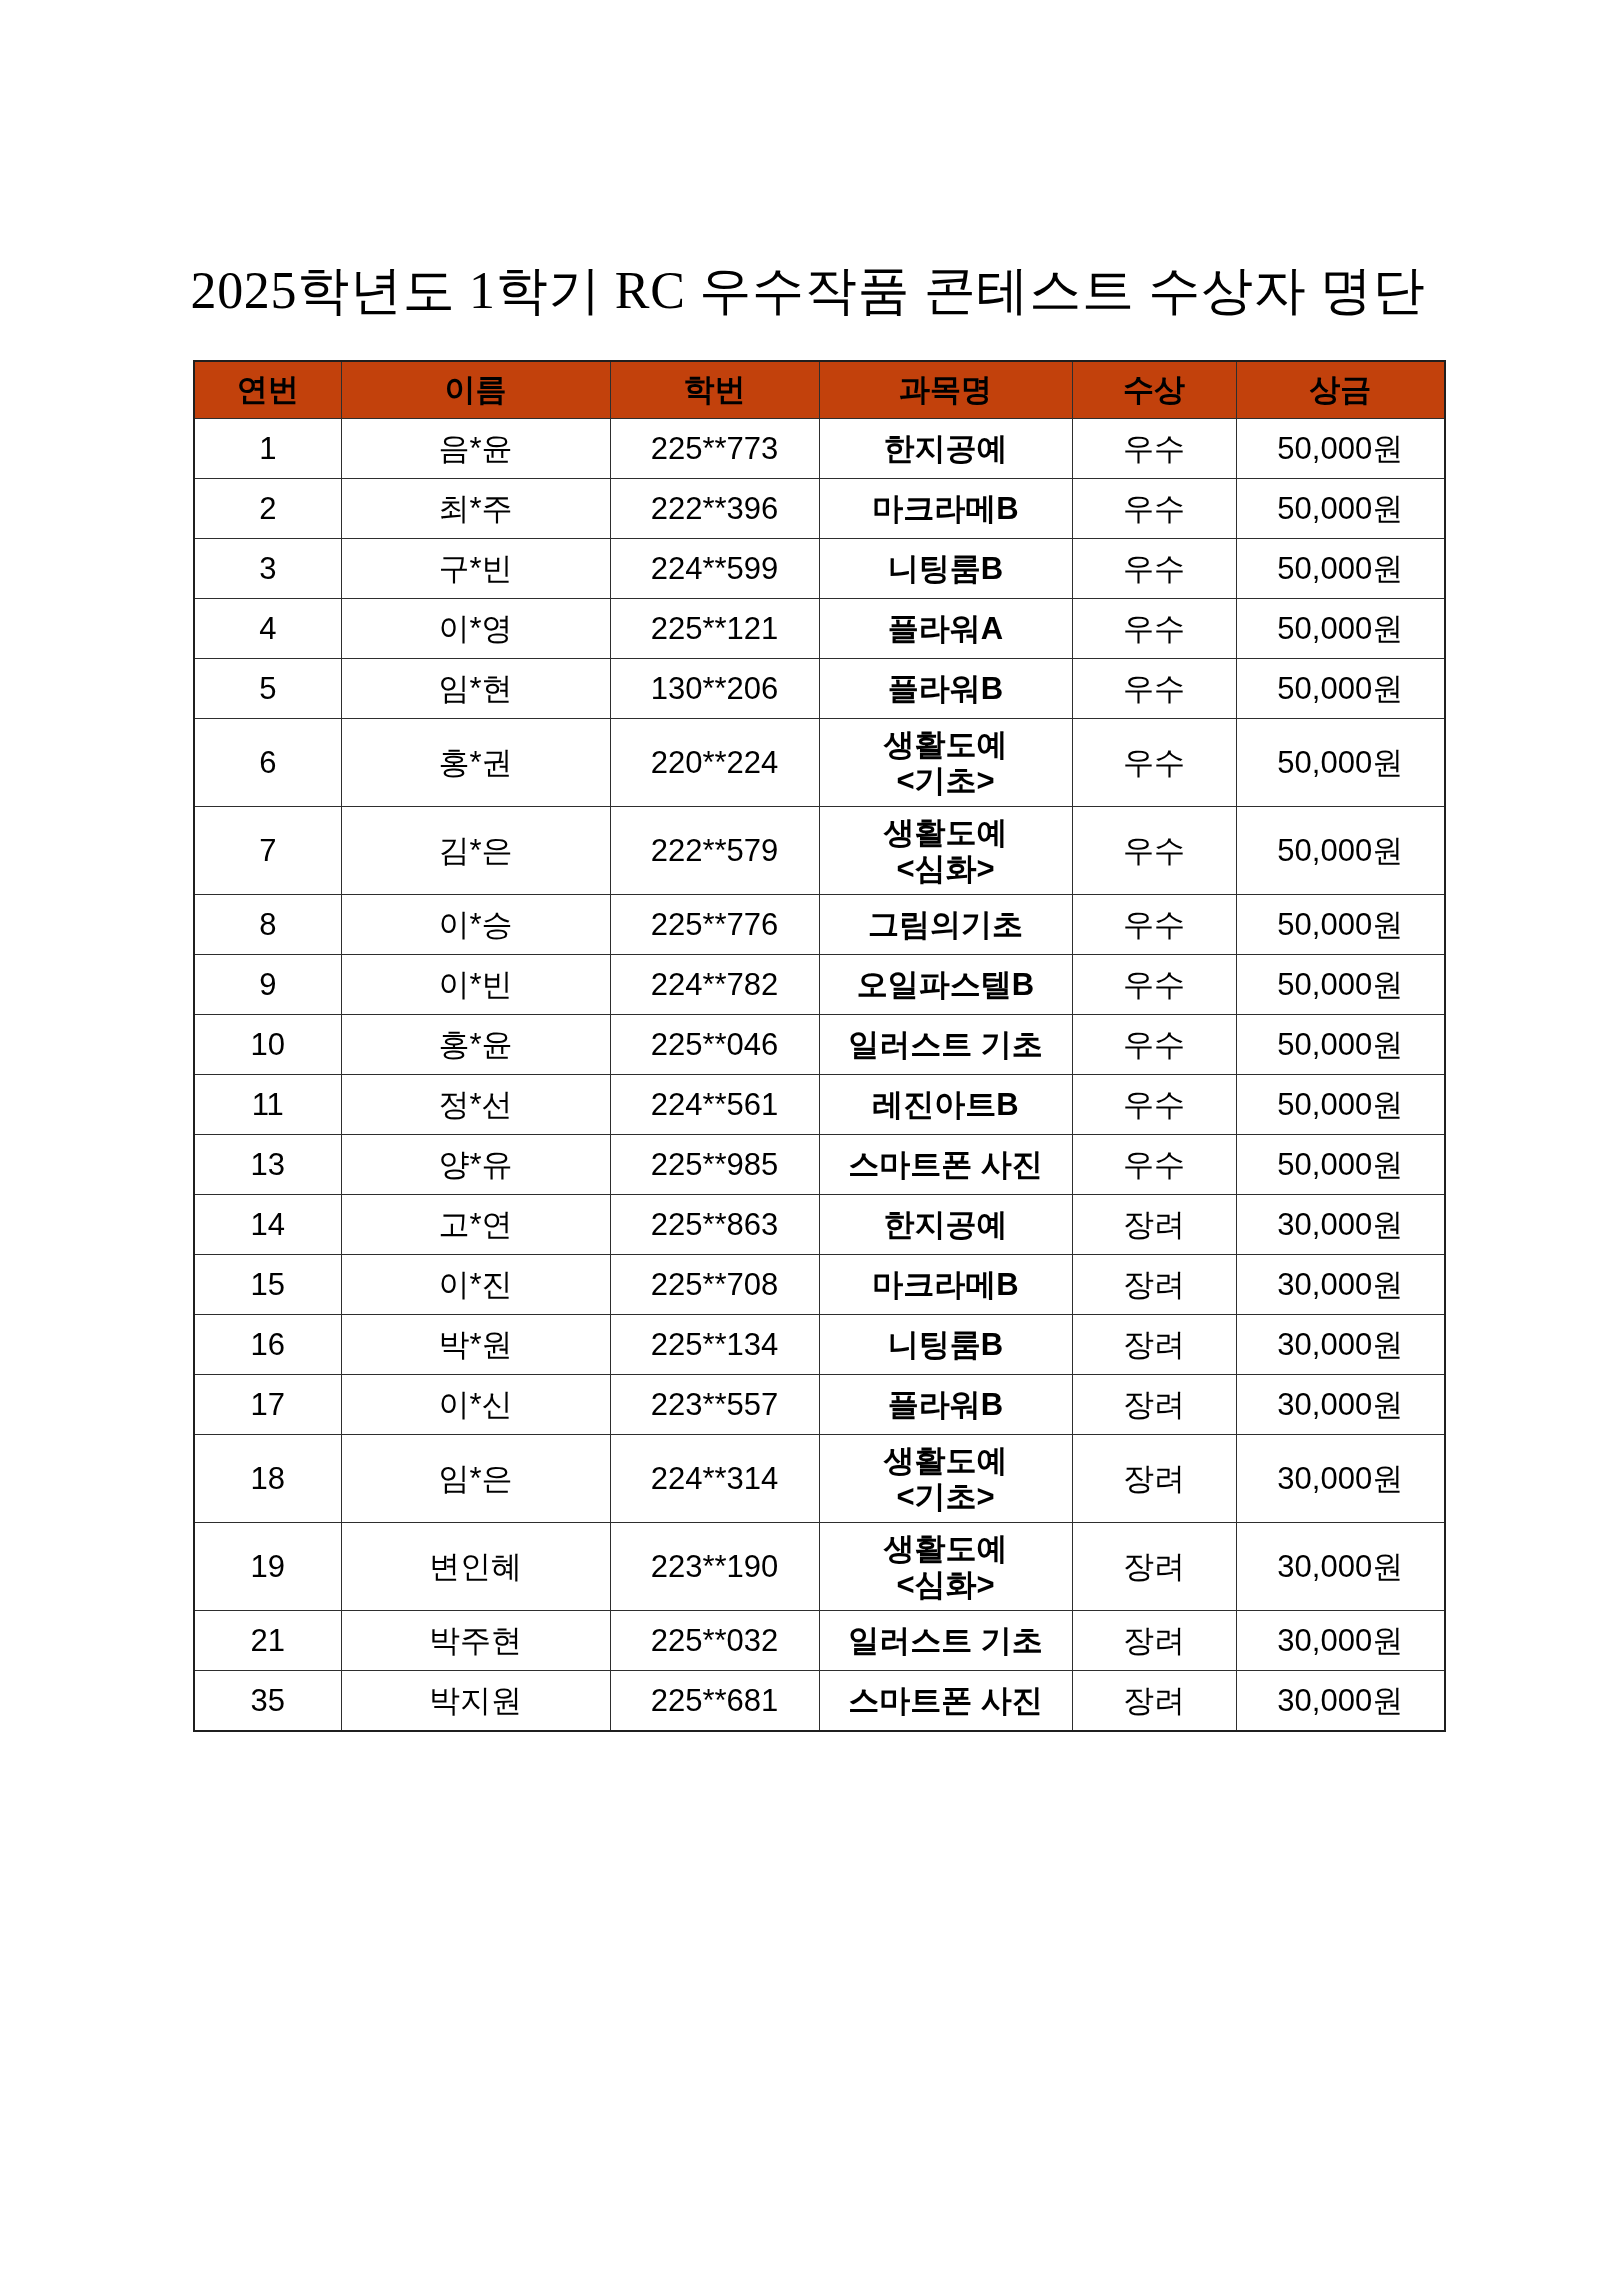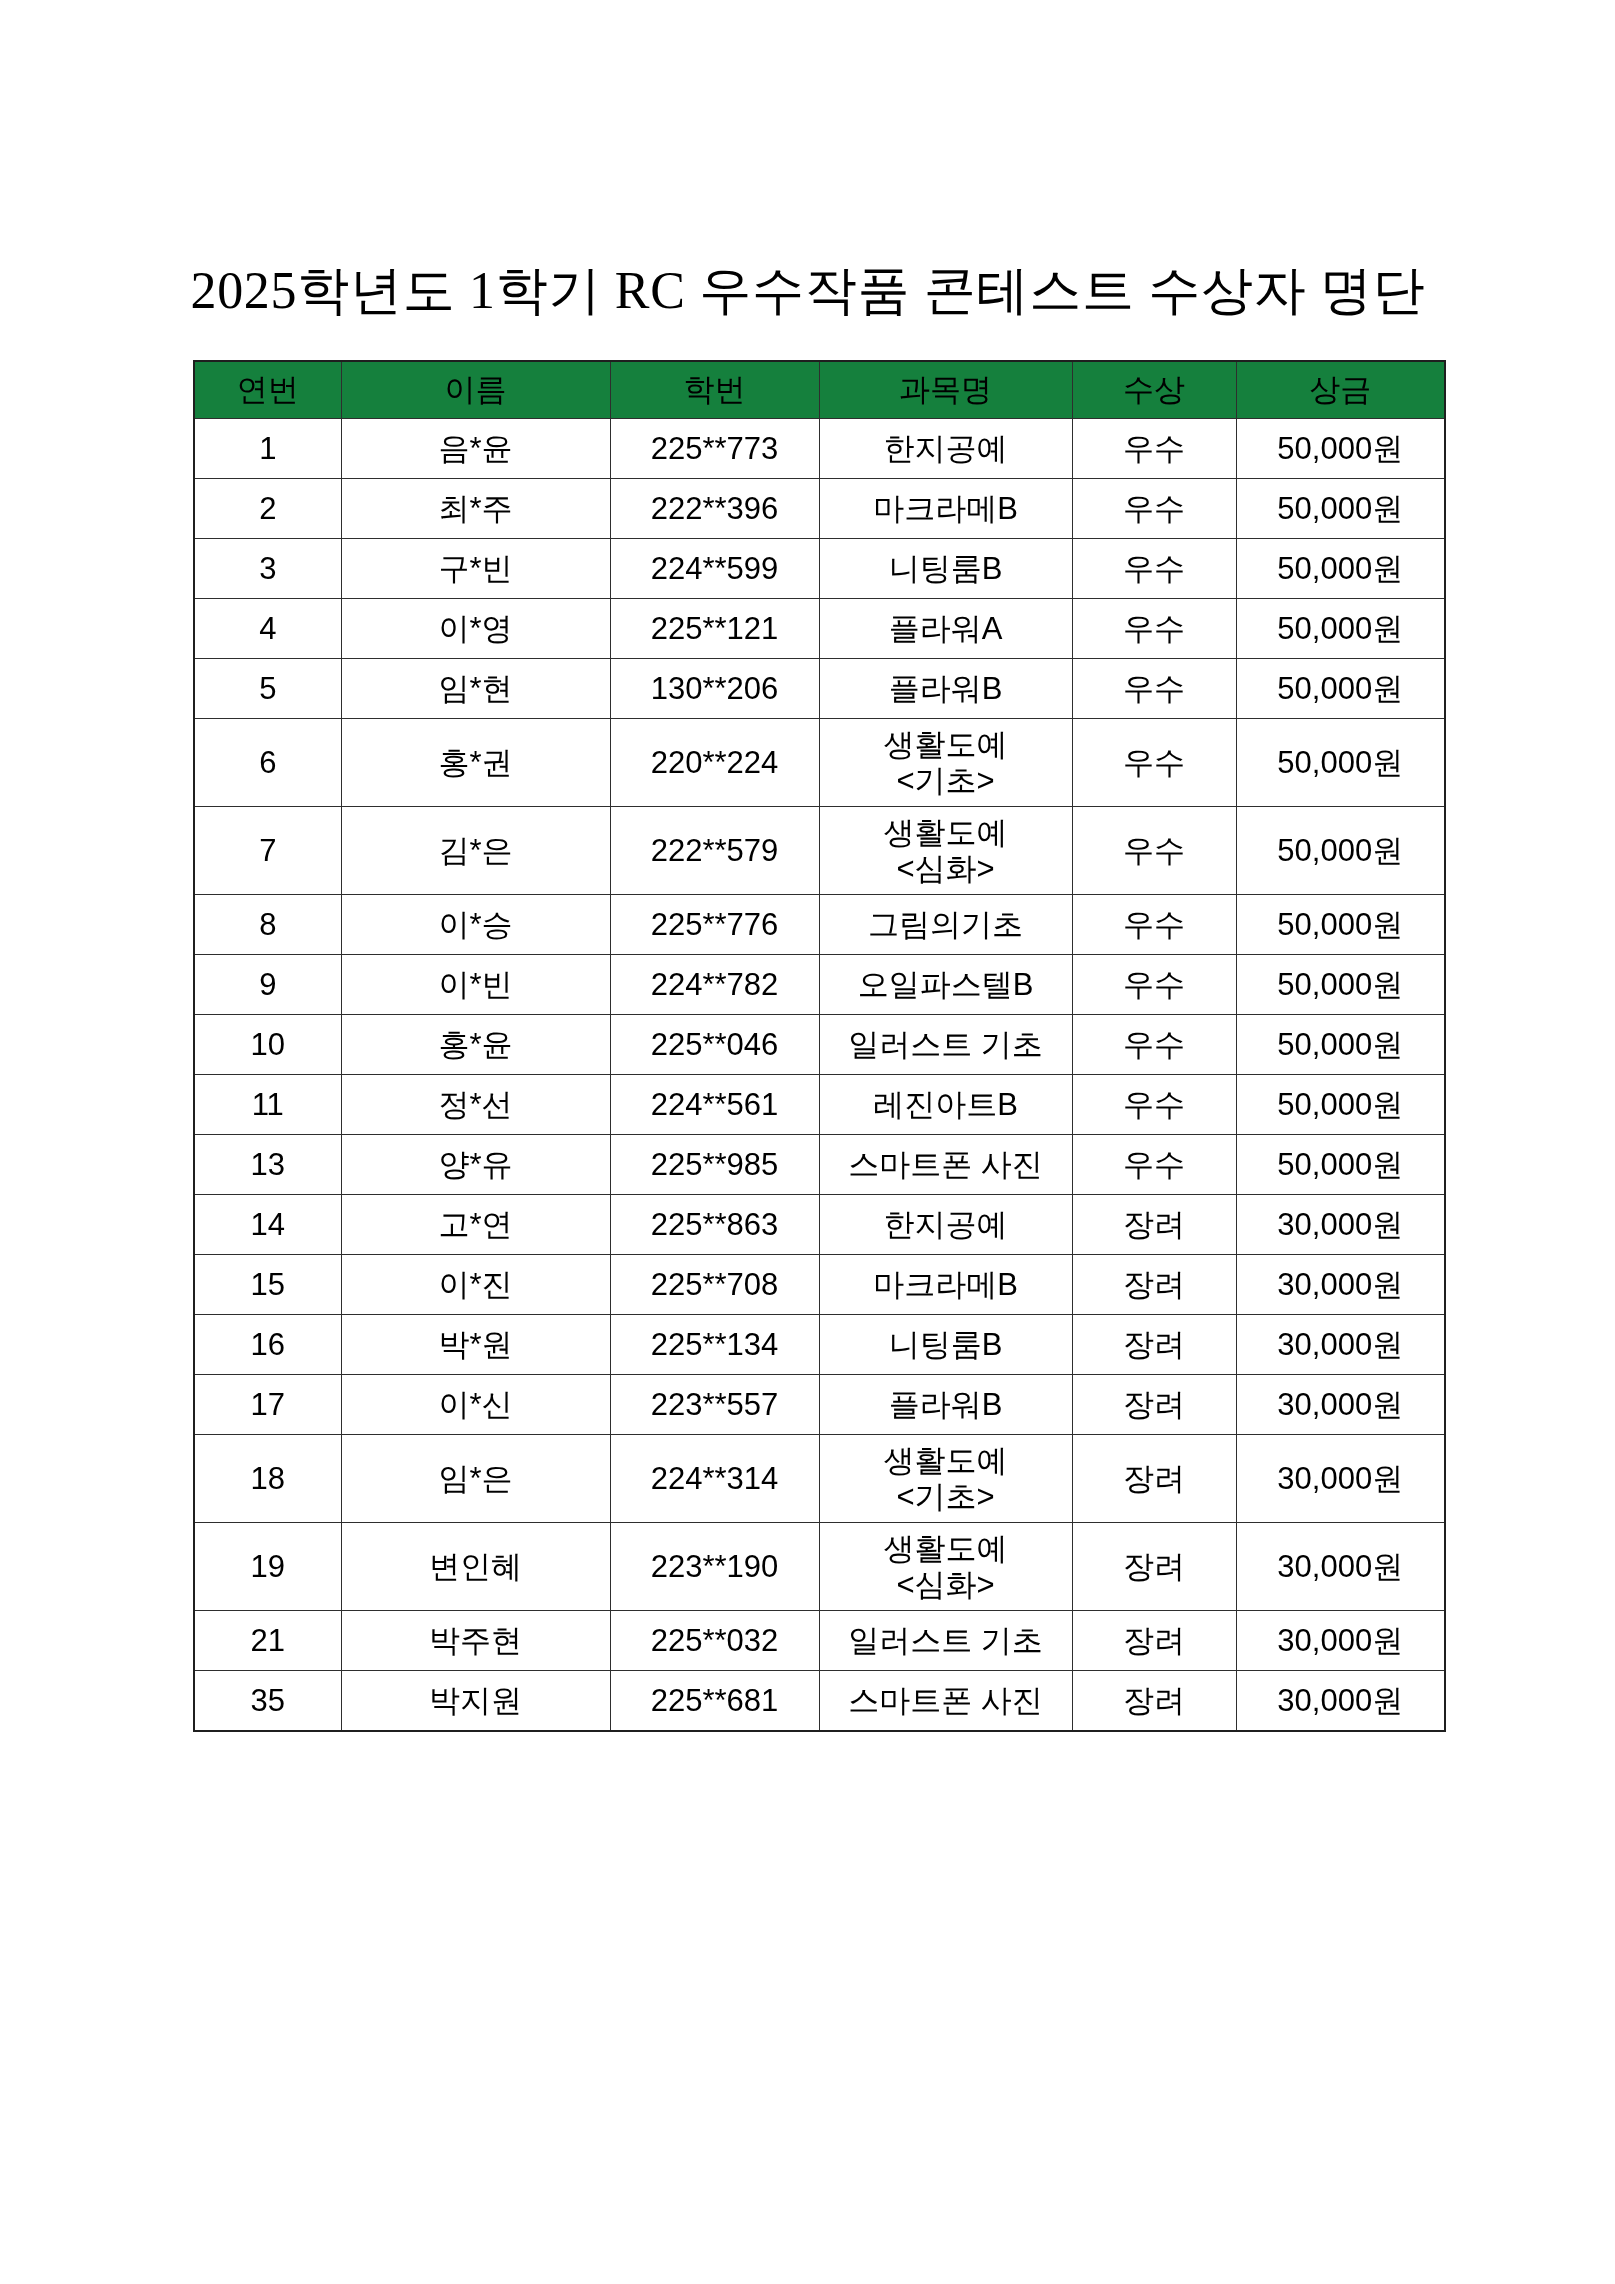--- a/index.html
+++ b/index.html
@@ -43,35 +43,36 @@
   table.award-table th,
   table.award-table td {
     border: 1.3px solid #2e2e2e;
     text-align: center;
     vertical-align: middle;
     padding: 0;
     overflow: hidden;
   }
   table.award-table th {
     height: 56px;
-    background: #15803d;
+    background: #c2410c;
     font-size: 31px;
-    font-weight: normal;
+    font-weight: bold;
     color: #000000;
   }
   table.award-table td {
     font-size: 31px;
     font-weight: normal;
     background: #ffffff;
   }
   tr.row-single td { height: 59px; }
   tr.row-double td { height: 87px; }
   .subj-line {
     display: block;
     line-height: 1.16;
+    font-weight: bold;
   }
 </style>
 </head>
 <body>
 
 <div class="page">
 
   <h1 class="doc-title">2025학년도 1학기 RC 우수작품 콘테스트 수상자 명단</h1>
 
   <table class="award-table">

